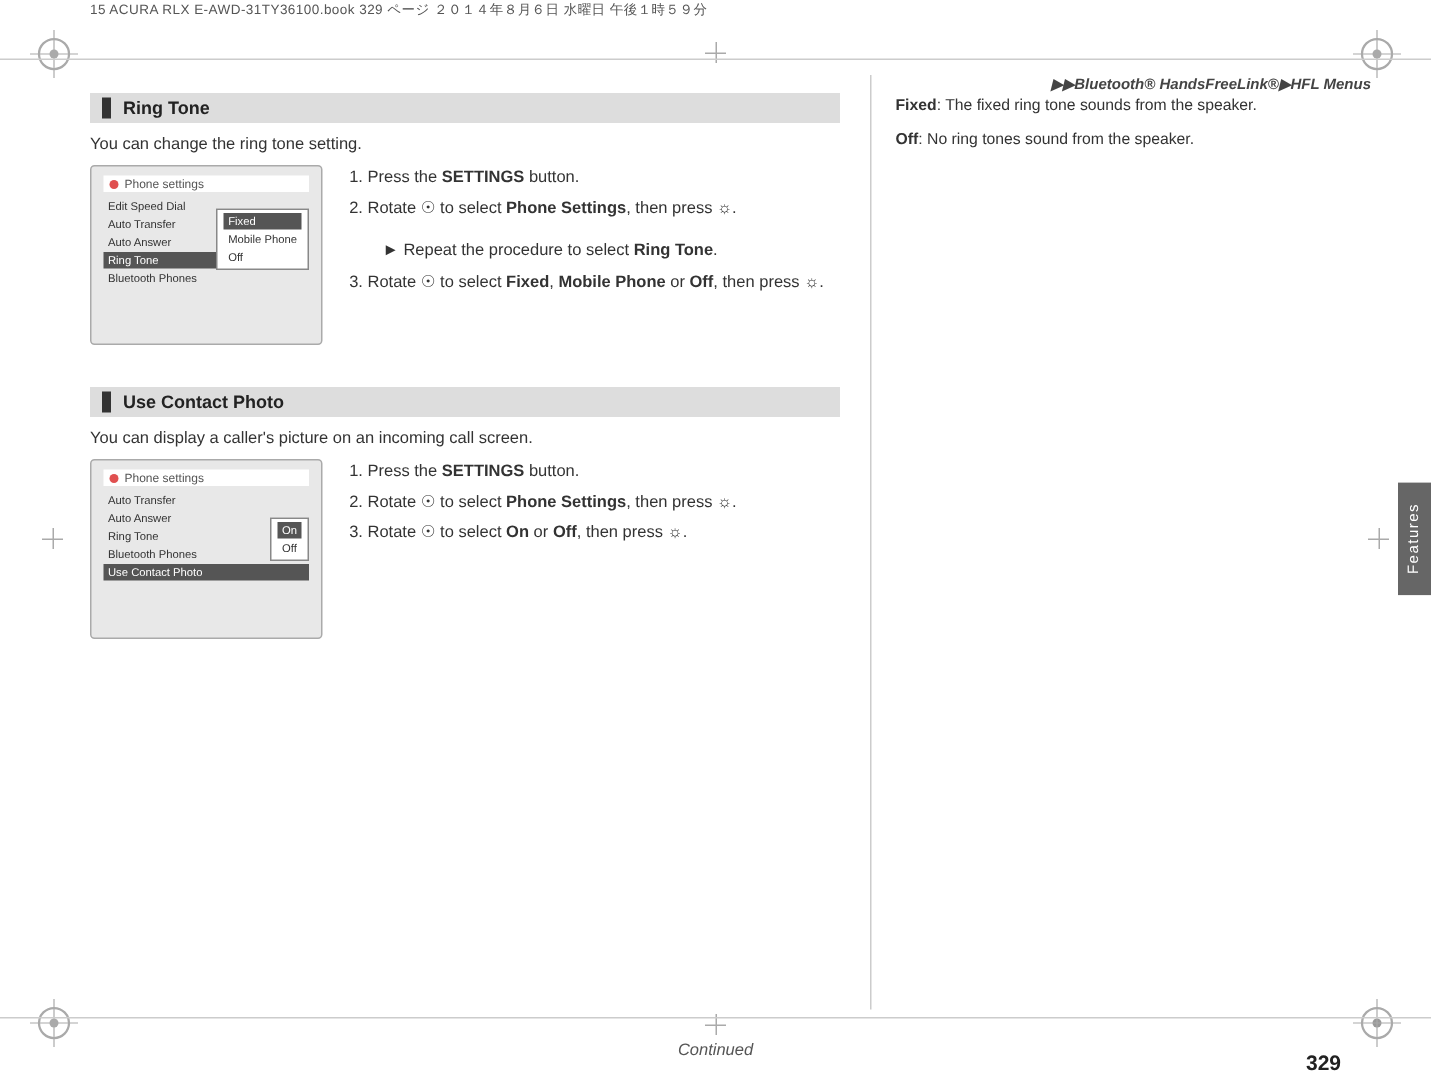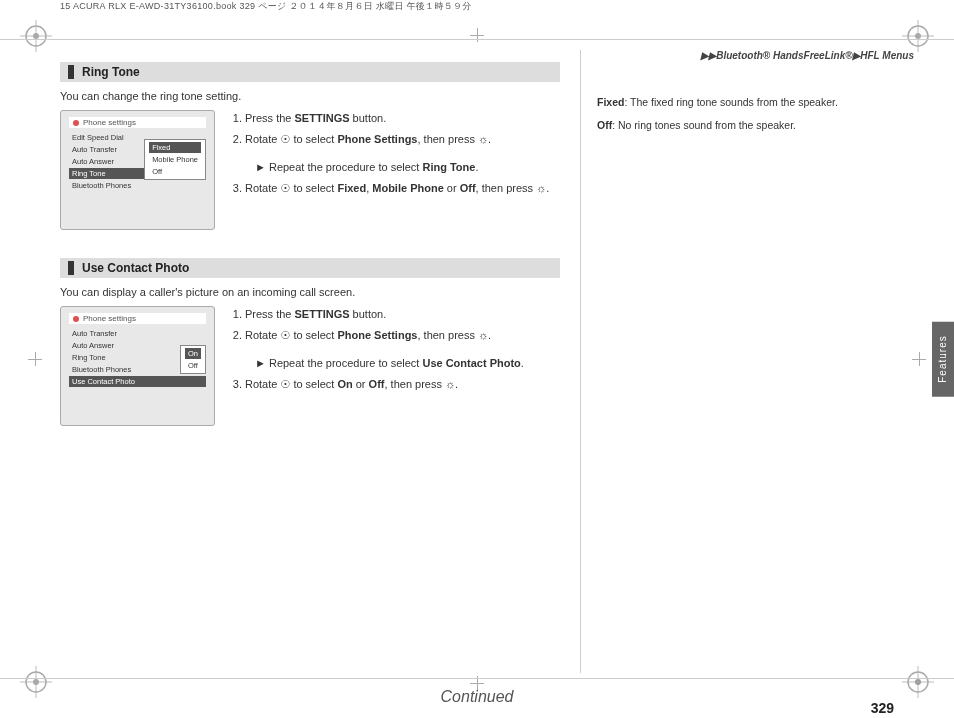--- a/index.html
+++ b/index.html
@@ -80,21 +80,21 @@
       font-weight: bold;
       color: #222;
     }
 
     
     .continued {
       position: absolute;
       bottom: 12px;
       left: 50%;
       transform: translateX(-50%);
-      font-size: 16px;
+      font-size: 11px;
       color: #555;
       font-style: italic;
     }
 
     
     .breadcrumb {
       position: absolute;
       top: 50px;
       right: 40px;
       font-size: 10px;
@@ -244,21 +244,20 @@
     .note-label {
       font-size: 9px;
       color: #555;
       margin-bottom: 4px;
       font-weight: bold;
     }
     .note-content {
       font-size: 10.5px;
       line-height: 1.6;
       color: #333;
-      margin-top: 32px;
     }
     .note-content .bold { font-weight: bold; }
 
     
     .cross {
       position: absolute;
       width: 14px;
       height: 14px;
     }
     .cross::before, .cross::after {
@@ -397,21 +396,20 @@
           <div class="device-sub-menu" style="top:38px;">
             <div class="device-sub-item highlighted">On</div>
             <div class="device-sub-item">Off</div>
           </div>
         </div>
 
         <div class="instructions">
           <ol>
             <li>Press the <span class="bold">SETTINGS</span> button.</li>
             <li>Rotate ☉ to select <span class="bold">Phone Settings</span>, then press ☼.<br>
-              <span class="arrow-step">► Repeat the procedure to select <span class="bold">Use Contact Photo</span>.</span>
             </li>
             <li>Rotate ☉ to select <span class="bold">On</span> or <span class="bold">Off</span>, then press ☼.</li>
           </ol>
         </div>
       </div>
     </div>
 
   </div>
 
   <div class="right-column">

